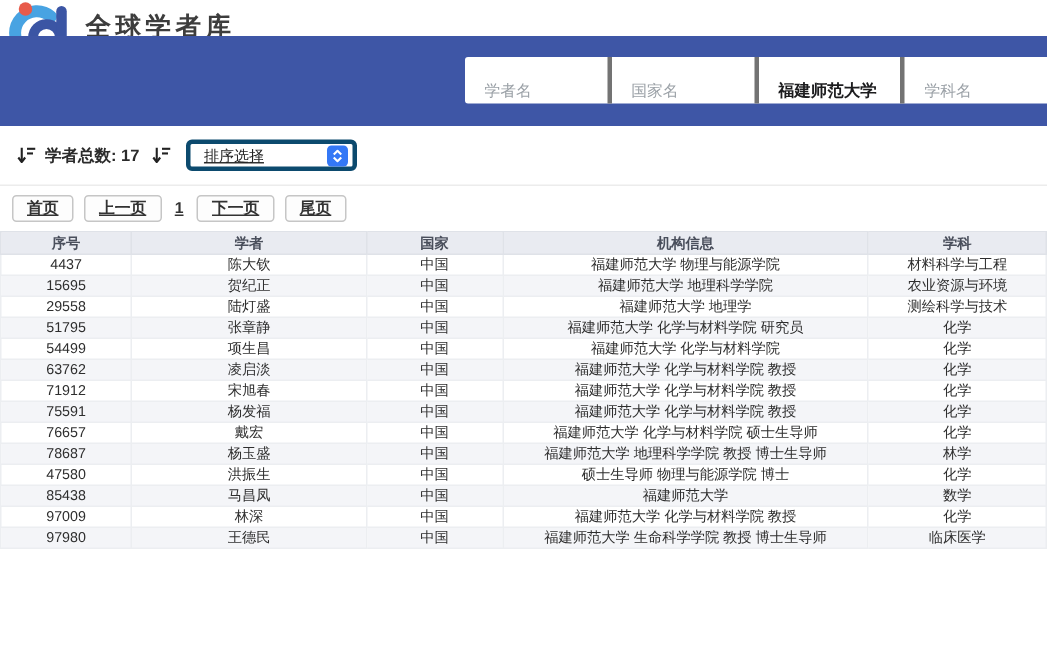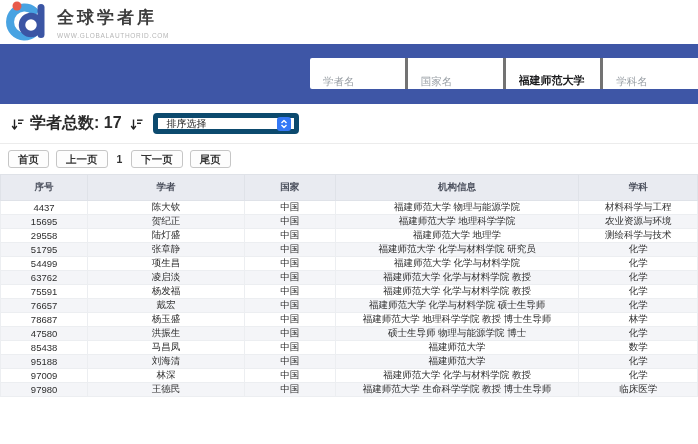--- a/index.html
+++ b/index.html
@@ -3,21 +3,21 @@
 <meta charset="utf-8">
 <style>
   * { margin:0; padding:0; box-sizing:border-box; }
   html,body { width:698px; height:444px; }
   body {
     font-family:"Liberation Sans","DejaVu Sans",sans-serif;
     background:#ffffff; color:#333; overflow:hidden; position:relative;
   }
 
   
-  .topbar { height:44px; position:relative; background:#fff; }
+  .topbar { height:24px; position:relative; background:#fff; }
   .logo { position:absolute; left:1px; top:0; }
   .brand { position:absolute; left:57px; top:6px; }
   .brand-name { font-size:17px; font-weight:600; color:#3d3d3d; letter-spacing:3px; }
   .brand-url { font-size:6.5px; color:#b6b6b6; letter-spacing:.7px; margin-top:3px; }
 
   
   .navband { height:60px; background:#3e56a6; position:relative; }
   .searchbox {
     position:absolute; left:310px; right:0; top:14px; height:31px;
     background:#fff; display:flex; border-radius:2px 0 0 2px;
@@ -31,47 +31,47 @@
   }
   .search-field input::placeholder { color:#9aa0a6; }
   .search-field.filled input { font-weight:bold; color:#1c1c1e; font-size:11px; }
 
   
   .toolbar {
     height:40px; display:flex; align-items:center; padding-left:11px;
     background:#fff; border-bottom:1px solid #ececec;
   }
   .sort-icon { width:13px; height:13px; display:inline-block; }
-  .total-label { font-size:16px; font-weight:600; color:#2b2b2b; margin:0 8px 0 6px; }
+  .total-label { font-size:11px; font-weight:600; color:#2b2b2b; margin:0 8px 0 6px; }
   .gap10 { width:10px; }
   .sort-select {
-    width:146px; height:21px; border:5px solid #0c4a6e; border-radius:4px;
+    width:114px; height:21px; border:3px solid #0c4a6e; border-radius:4px;
     background:#fff; display:flex; align-items:center; justify-content:space-between;
-    padding:0 3px 0 9px; cursor:default;
+    padding:0 3px 0 9px; cursor:default;text-decoration:underline;
   }
   .sort-select-label { font-size:10px; color:#222; }
   .stepper {
     width:14px; height:14px; border-radius:3px; background:#3478f6;
     display:flex; align-items:center; justify-content:center;
   }
 
   
-  .pagination { height:30px; display:flex; align-items:center; gap:7px; padding-left:8px; background:#fff; }
+  .pagination { height:30px; display:flex; align-items:center; gap:7px; padding-left:8px; background:#fff;text-decoration:underline; }
   .page-btn {
     border:1px solid #c6c6c6; border-radius:3px; background:#fdfdfd;
     font-size:10.5px; font-weight:600; color:#333; padding:3px 9px 3px;
     font-family:inherit; cursor:pointer; line-height:1;
   }
   .page-current { font-size:10.5px; font-weight:700; color:#333; padding:0 2px; }
 
   
   table { width:100%; border-collapse:collapse; table-layout:fixed; }
   th {
     background:#e9ebf1; font-size:9.5px; font-weight:600; color:#4a4f5c;
-    height:26px; border:1px solid #dfe2e8; padding:0; text-align:center;
+    height:15px; border:1px solid #dfe2e8; padding:0; text-align:center;
   }
   td {
     font-size:9.5px; color:#2e2e2e; text-align:center; height:14px;
     border:1px solid #eceef1; padding:0 2px; white-space:nowrap; overflow:hidden;
   }
   tbody tr:nth-child(even) { background:#f4f5f8; }
   col.c-id { width:12.5%; } col.c-name { width:22.5%; } col.c-country { width:13%; }
   col.c-inst { width:35%; } col.c-disc { width:17%; }
 </style>
 </head>
@@ -201,20 +201,27 @@
         <td>化学</td>
       </tr>
       <tr>
         <td>63762</td>
         <td>凌启淡</td>
         <td>中国</td>
         <td>福建师范大学 化学与材料学院 教授</td>
         <td>化学</td>
       </tr>
       <tr>
+        <td>71912</td>
+        <td>宋旭春</td>
+        <td>中国</td>
+        <td>福建师范大学 化学与材料学院 教授</td>
+        <td>化学</td>
+      </tr>
+      <tr>
         <td>75591</td>
         <td>杨发福</td>
         <td>中国</td>
         <td>福建师范大学 化学与材料学院 教授</td>
         <td>化学</td>
       </tr>
       <tr>
         <td>76657</td>
         <td>戴宏</td>
         <td>中国</td>
@@ -236,27 +243,20 @@
         <td>化学</td>
       </tr>
       <tr>
         <td>85438</td>
         <td>马昌凤</td>
         <td>中国</td>
         <td>福建师范大学</td>
         <td>数学</td>
       </tr>
       <tr>
-        <td>95188</td>
-        <td>刘海清</td>
-        <td>中国</td>
-        <td>福建师范大学</td>
-        <td>化学</td>
-      </tr>
-      <tr>
         <td>97009</td>
         <td>林深</td>
         <td>中国</td>
         <td>福建师范大学 化学与材料学院 教授</td>
         <td>化学</td>
       </tr>
       <tr>
         <td>97980</td>
         <td>王德民</td>
         <td>中国</td>

